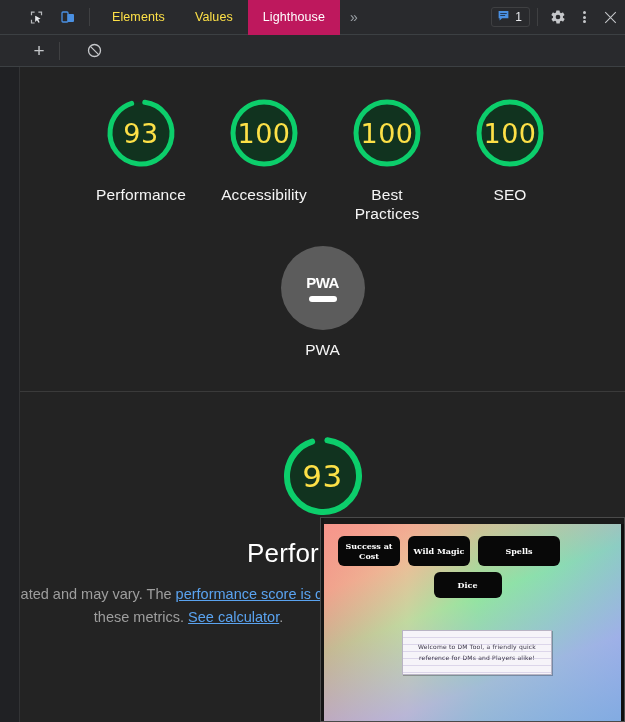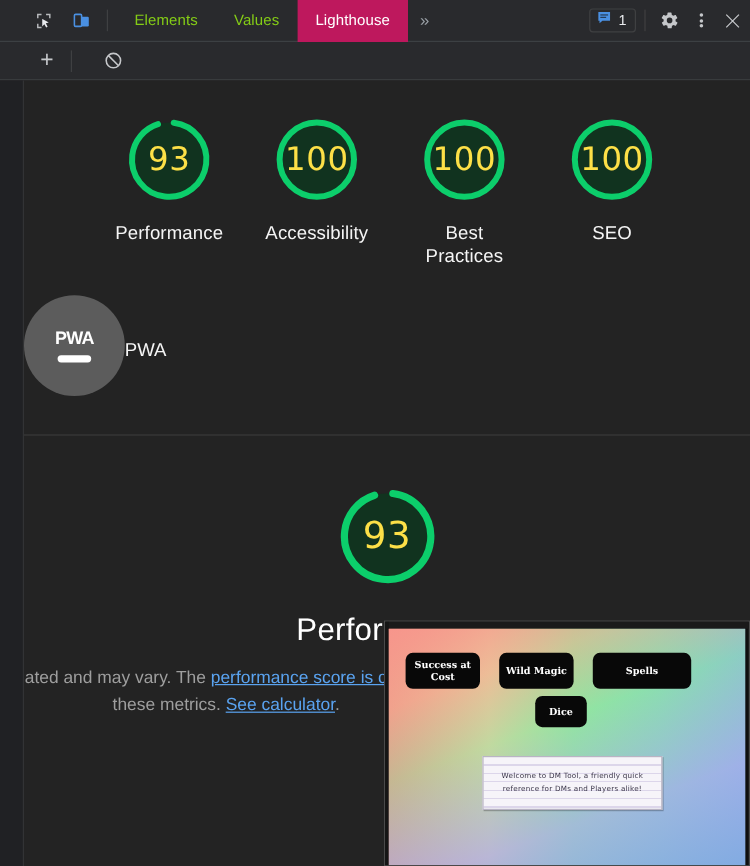--- a/index.html
+++ b/index.html
@@ -50,21 +50,21 @@
     background: #3f4042;
     margin: 0 7px;
   }
   .tab {
     height: 35px;
     padding: 0 15px;
     display: flex;
     align-items: center;
     justify-content: center;
     font-size: 12.5px;
-    color: #84cc16;
+    color: #fde047;
     letter-spacing: .1px;
     box-sizing: border-box;
   }
   .tab.active {
     background: #be185d;
     color: #ffffff;
     font-weight: 500;
   }
   .tab-more {
     color: #9aa0a6;
@@ -235,21 +235,21 @@
     color: #f5f5f5;
     text-align: center;
     line-height: 1.22;
     letter-spacing: .1px;
   }
 
   
   .pwa-block {
     margin-top: 22px;
     display: flex;
-    flex-direction: row;
+    flex-direction: column;
     align-items: center;
     padding-bottom: 22px;
   }
   .pwa-circle {
     width: 84px;
     height: 84px;
     border-radius: 50%;
     background: #5c5c5c;
     display: flex;
     flex-direction: column;
@@ -342,22 +342,22 @@
         rgba(130,170,225,0.9) 100%),
       linear-gradient(to right,
         #f58b84 0%,
         #ecd0a0 28%,
         #8fe8a0 52%,
         #7fd9c0 76%,
         #83b6e8 100%);
   }
   .thumb-btn-row {
     display: flex;
-    gap: 16px;
-    padding: 20px 0 0 14px;
+    gap: 8px;
+    padding: 12px 0 0 14px;
   }
   .thumb-btn {
     background: #080808;
     border-radius: 6px;
     color: #ffffff;
     font-family: "DejaVu Serif", serif;
     font-weight: bold;
     font-size: 8px;
     display: flex;
     align-items: center;
@@ -371,21 +371,21 @@
   .tb-w1 { width: 62px; }
   .tb-w2 { width: 62px; }
   .tb-w3 { width: 62px; }
   .tb-w4 { width: 82px; }
   .thumb-btn-row2 {
     display: flex;
     justify-content: center;
     margin-top: 6px;
     padding-right: 10px;
   }
-  .tb-dice { width: 43px; }
+  .tb-dice { width: 68px; }
   .thumb-note {
     position: absolute;
     left: 78px;
     top: 106px;
     width: 150px;
     height: 45px;
     background: #f6f4f9;
     border: 1px solid #b9b4c4;
     box-shadow: 1px 1px 0 rgba(0,0,0,.25);
     box-sizing: border-box;

